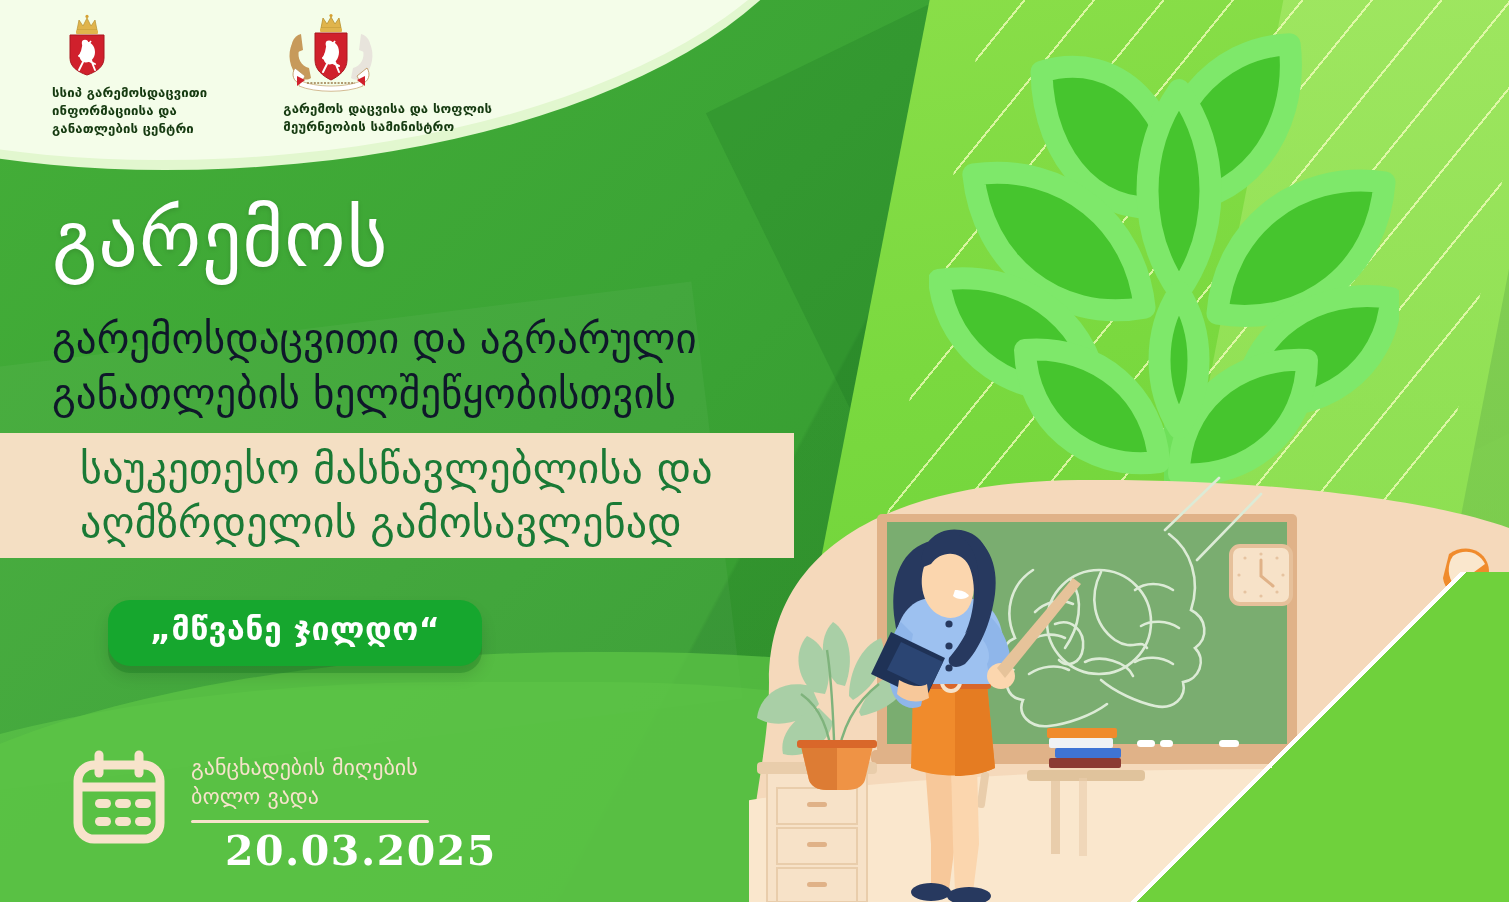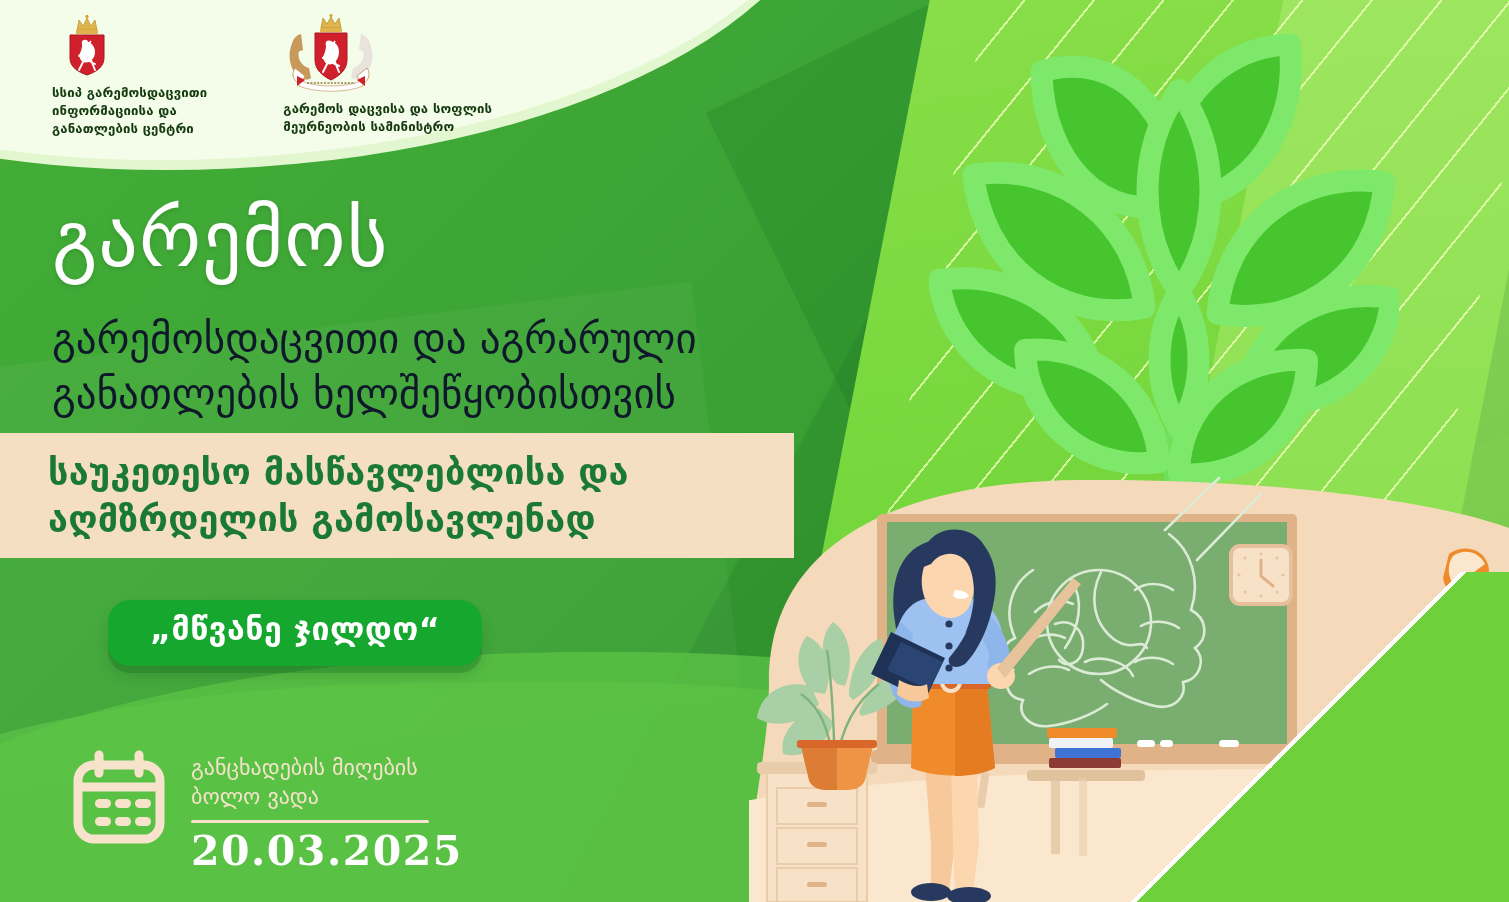--- a/index.html
+++ b/index.html
@@ -59,36 +59,36 @@
 
   
   .headline{position:absolute;left:52px;top:200px;color:#fff;font-size:78px;
     font-weight:400;letter-spacing:1px;line-height:1;z-index:30;
     text-shadow:0 2px 5px rgba(0,0,0,.13);}
   .subhead{position:absolute;left:52px;top:312px;color:#0f172a;font-size:41px;
     font-weight:400;line-height:1.34;white-space:pre-line;z-index:30;}
 
   .beige-band{position:absolute;left:0;top:433px;width:794px;height:125px;
     background:#f4dfc3;z-index:30;display:flex;align-items:center;}
-  .beige-band .bb-text{color:#1a7a35;font-size:36px;font-weight:700;
-    line-height:1.28;padding-left:48px;white-space:pre-line;letter-spacing:.2px;}
+  .beige-band .bb-text{color:#1a7a35;font-size:42px;font-weight:400;
+    line-height:1.28;padding-left:80px;white-space:pre-line;letter-spacing:.2px;}
 
   .pill{position:absolute;left:108px;top:600px;z-index:30;
     background:#16a72e;border-radius:22px;padding:13px 42px 19px;
     box-shadow:0 7px 0 rgba(10,108,24,0.28), 0 10px 16px rgba(0,0,0,.12);}
   .pill-text{color:#fff;font-size:32px;font-weight:700;line-height:1.05;letter-spacing:.5px;}
 
   
   .deadline{position:absolute;left:69px;top:748px;display:flex;gap:22px;z-index:30;}
   .cal-icon{width:100px;height:100px;flex:0 0 100px;}
   .dl-right{padding-top:6px;}
   .dl-label{color:#f7e3cb;font-size:22px;line-height:1.3;white-space:pre-line;}
   .dl-rule{width:238px;height:3px;background:#f7e3cb;margin:9px 0 4px;border-radius:2px;}
   .dl-date{color:#fff;font-size:41px;font-weight:700;letter-spacing:1.5px;
-    font-family:"DejaVu Serif","Liberation Serif",serif;}
+    font-family:"DejaVu Serif","Liberation Serif",serif;margin-left:34px;}
 
   
   .illu{position:absolute;right:0;bottom:0;width:760px;height:430px;z-index:20;}
   .tree{position:absolute;right:110px;top:10px;width:470px;height:560px;z-index:10;}
   .corner-wedge{position:absolute;right:0;bottom:0;width:420px;height:330px;z-index:25;
     background:linear-gradient(135deg,rgba(0,0,0,0) 49.6%,#ffffff 49.6%,#ffffff 50.4%,#6fd13c 50.4%);}
 </style>
 </head>
 <body>
 

